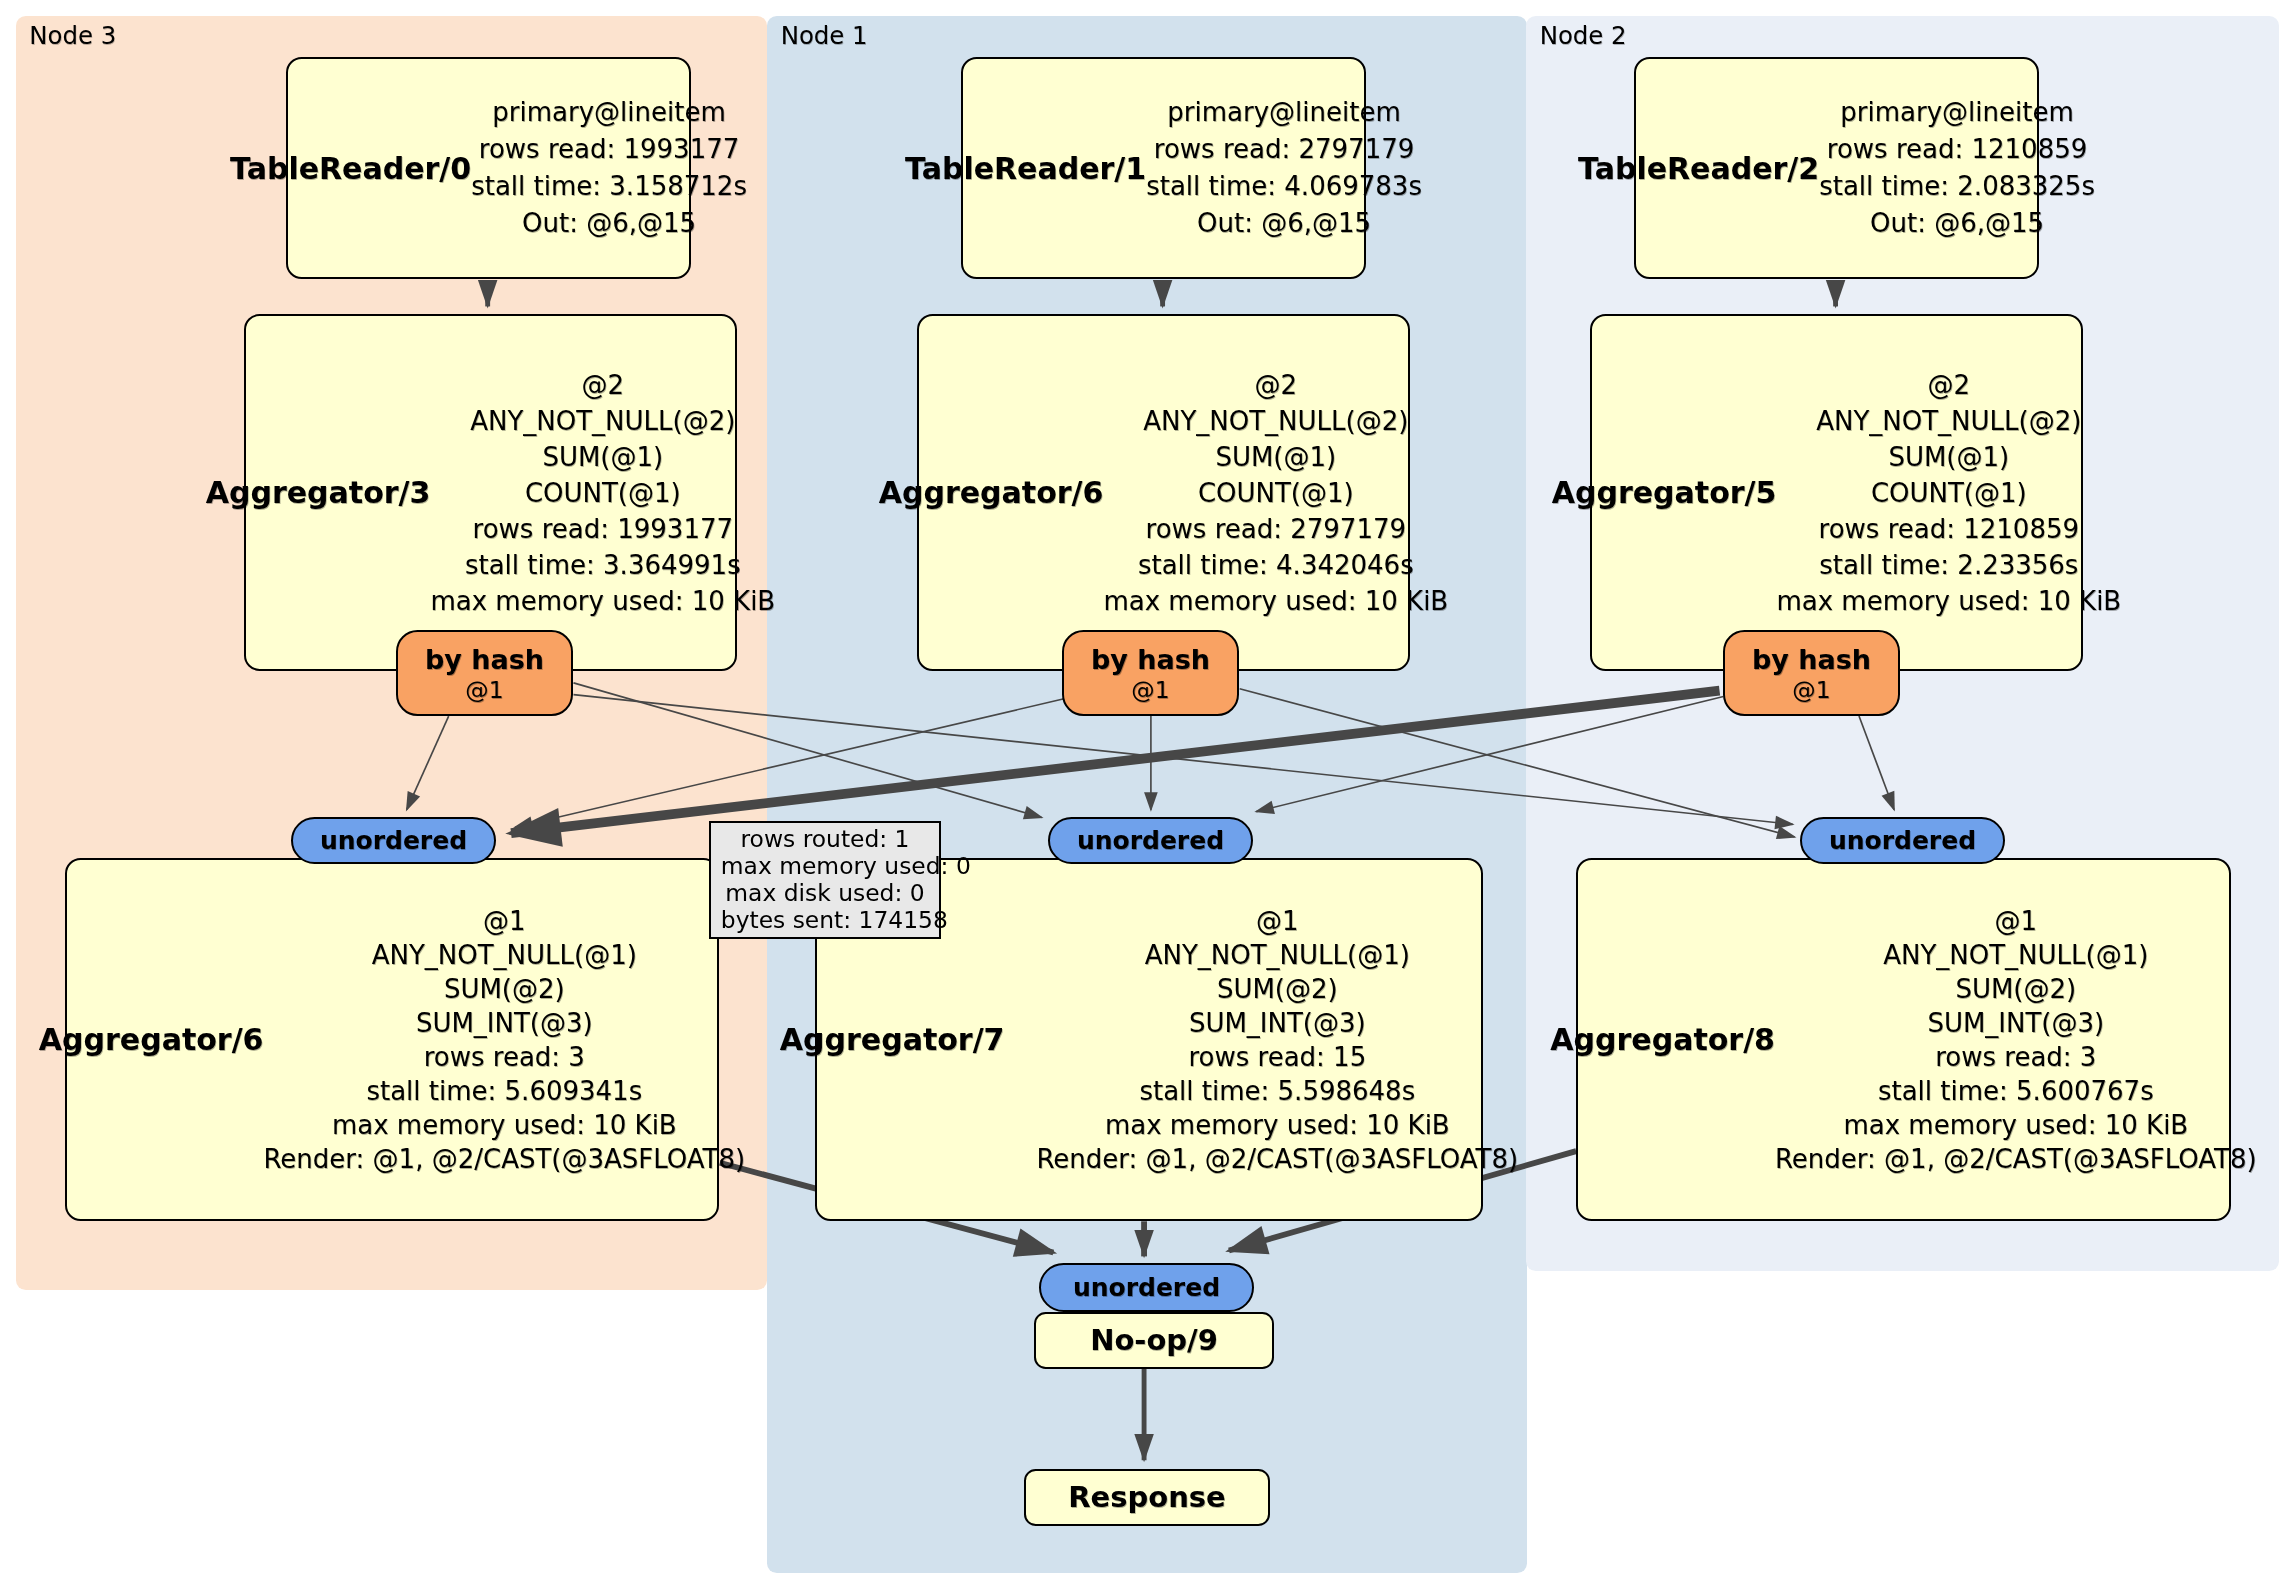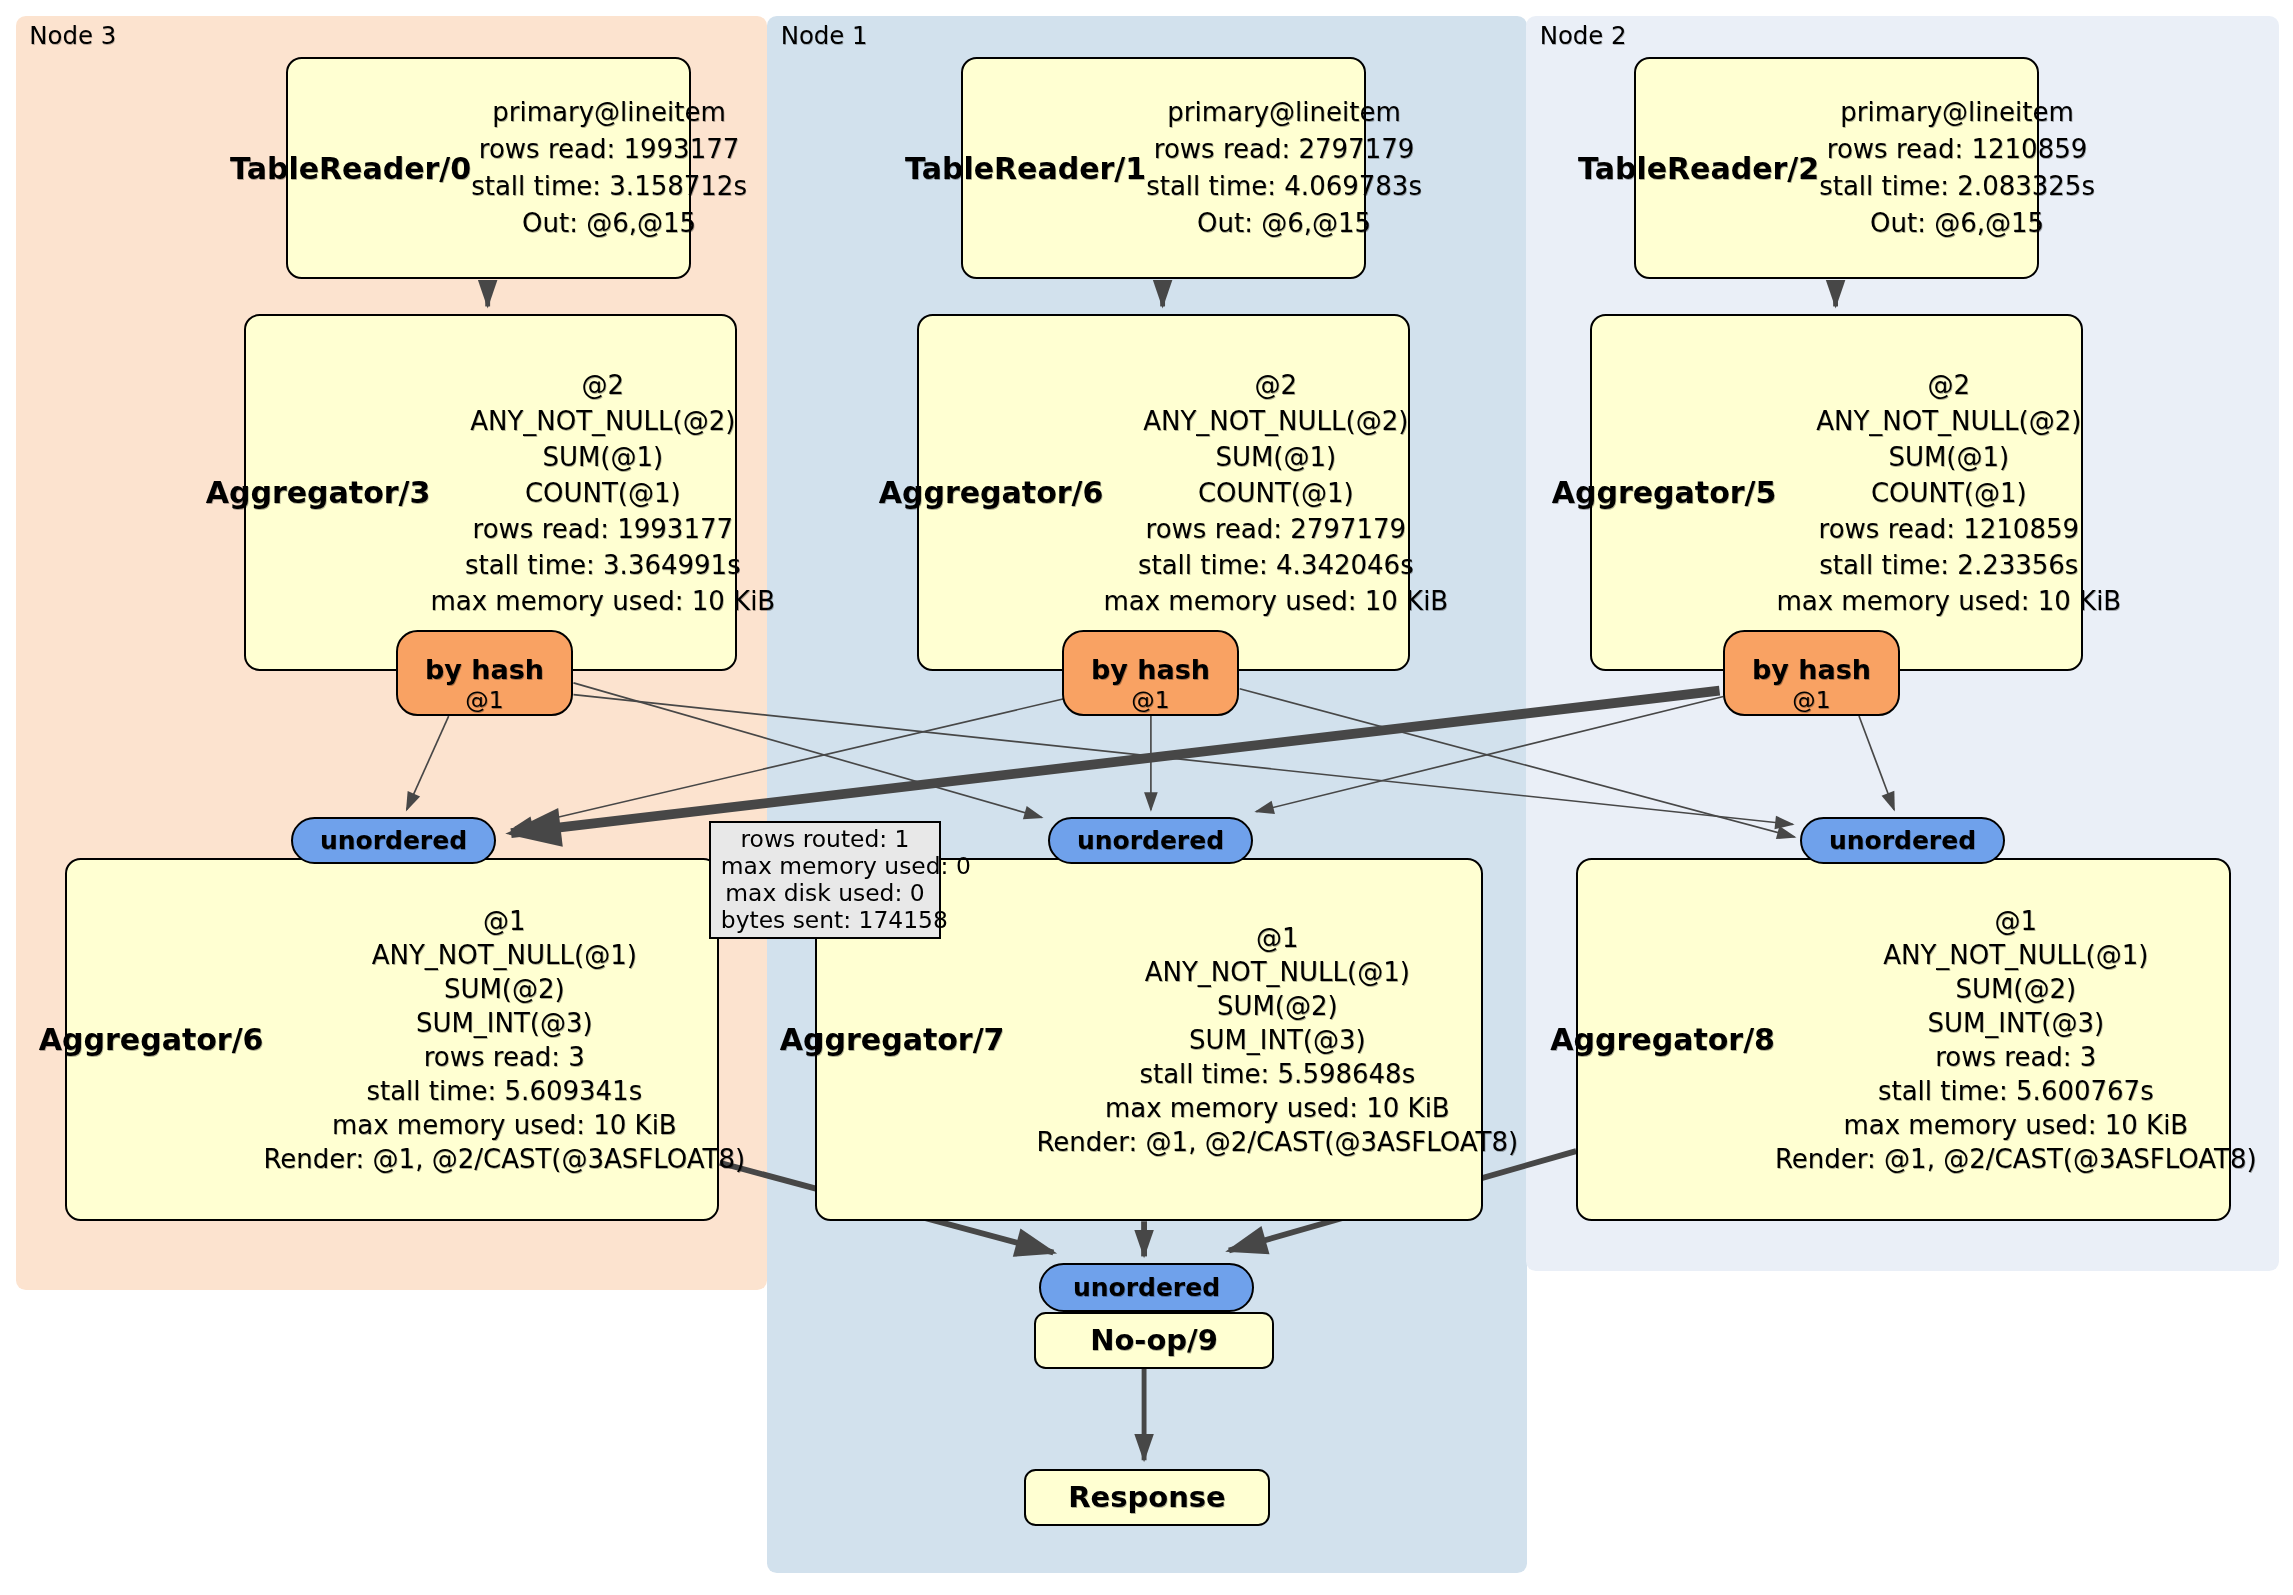--- a/index.html
+++ b/index.html
@@ -19,21 +19,21 @@
         justify-content:center;align-items:center;text-align:center;
         text-shadow:0.7px 0.7px 0.6px rgba(0,0,0,.3);}
   .proc .title{font-weight:bold;font-size:30px;line-height:41px;white-space:nowrap;}
   .pline{white-space:nowrap;}
   .tr .pline{font-size:26px;line-height:37px;}
   .agg2 .pline{font-size:26px;line-height:36px;}
   .agg3 .pline{font-size:26px;line-height:34px;}
   .small-title .title{font-size:29px;line-height:39px;}
   .router{position:absolute;background:var(--router-fill);border:2.9px solid #000;
           border-radius:21.5px;box-sizing:border-box;display:flex;flex-direction:column;
-          justify-content:flex-end;align-items:center;text-align:center;
+          justify-content:center;align-items:center;text-align:center;
           text-shadow:0.7px 0.7px 0.6px rgba(0,0,0,.3);}
   .router .rlabel{font-weight:bold;font-size:27px;line-height:35px;}
   .router .rdetail{font-size:23.4px;line-height:27px;}
   .stream{position:absolute;background:var(--stream-fill);border:2.9px solid #000;
           border-radius:25px;box-sizing:border-box;display:flex;justify-content:center;
           align-items:center;font-weight:bold;font-size:25px;
           text-shadow:0.7px 0.7px 0.6px rgba(0,0,0,.3);}
   .tooltip{position:absolute;background:var(--tooltip-fill);border:2px solid #000;
            box-sizing:border-box;text-align:center;font-size:23.4px;line-height:27px;
            padding:2.9px 9.8px;z-index:5;}
@@ -177,20 +177,21 @@
       <div class="pline">Render: @1, @2/CAST(@3ASFLOAT8)</div>
     </div>
 </div>
 <div class="proc agg3" style="left:815px;top:858px;width:668px;height:363px;gap:32px;">
   <div class="title">Aggregator/7</div>
   <div>
       <div class="pline">@1</div>
       <div class="pline">ANY_NOT_NULL(@1)</div>
       <div class="pline">SUM(@2)</div>
       <div class="pline">SUM_INT(@3)</div>
+      <div class="pline">rows read: 15</div>
       <div class="pline">stall time: 5.598648s</div>
       <div class="pline">max memory used: 10 KiB</div>
       <div class="pline">Render: @1, @2/CAST(@3ASFLOAT8)</div>
     </div>
 </div>
 <div class="proc agg3" style="left:1576px;top:858px;width:655px;height:363px;">
   <div class="title">Aggregator/8</div>
   <div>
       <div class="pline">@1</div>
       <div class="pline">ANY_NOT_NULL(@1)</div>

